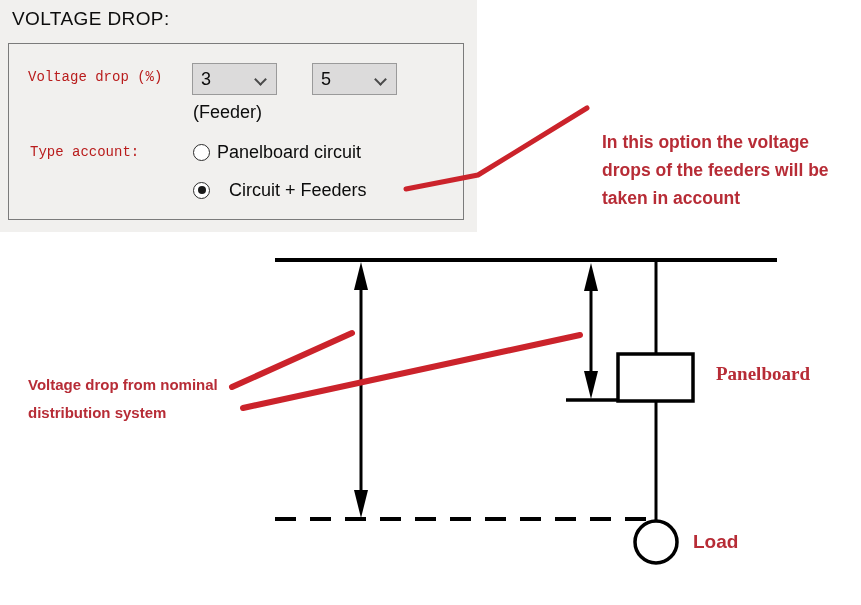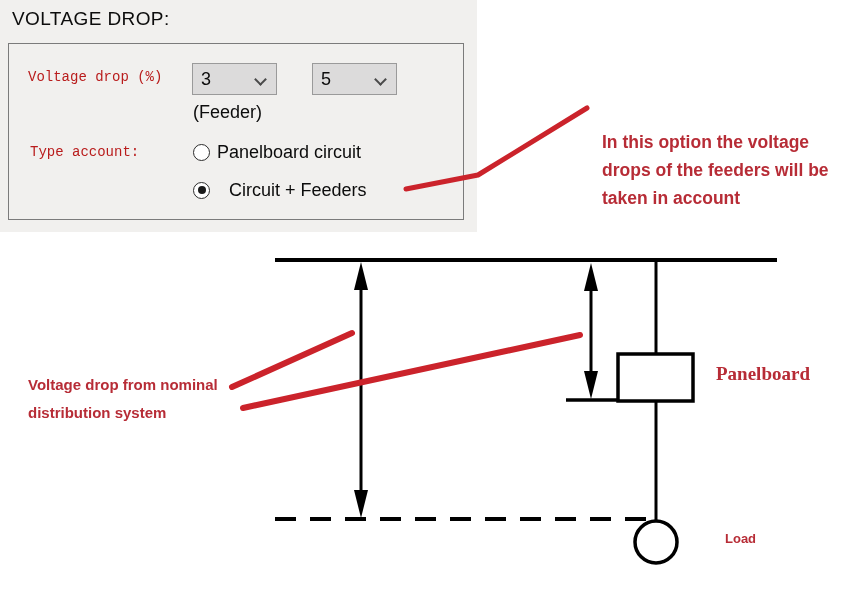--- a/index.html
+++ b/index.html
@@ -35,21 +35,21 @@
     width:17px;height:17px;border:1.6px solid #2c2c2c;border-radius:50%;background:#fff;
     box-sizing:border-box;display:flex;align-items:center;justify-content:center;flex:0 0 auto;
   }
   .radio .dot{width:8px;height:8px;border-radius:50%;background:#1a1a1a;}
   .radio-label{font-size:18px;margin-left:7px;white-space:nowrap;color:#0c0c0c;}
   
   .note{position:absolute;font-weight:bold;color:#b72c36;z-index:1;}
   .note-option{left:602px;top:92px;width:248px;font-size:17.5px;line-height:28px;margin-top:36px;}
   .note-vdrop{left:28px;top:371px;width:205px;font-size:15px;line-height:28px;}
   .note-panelboard{left:716px;top:363px;font-size:19px;font-family:Liberation Serif, serif;}
-  .note-load{left:693px;top:531px;font-size:13px;margin-left:32px;}
+  .note-load{left:693px;top:531px;font-size:19px;}
   
   .diagram{position:absolute;left:0;top:0;z-index:2;pointer-events:none;}
 </style>
 </head>
 <body>
 
 <div class="stage">
 
   <div class="vd-panel">
     <div class="vd-title">VOLTAGE DROP:</div>

